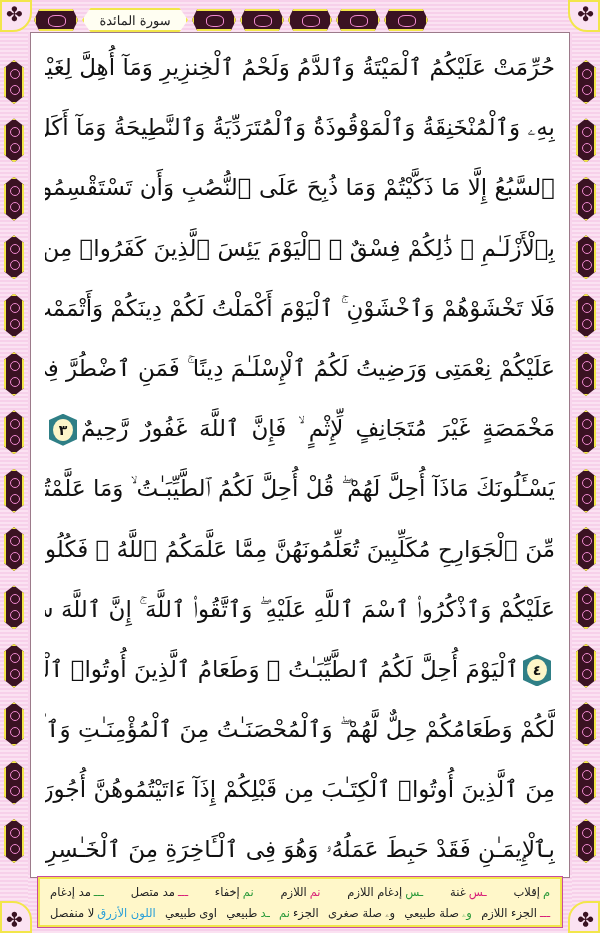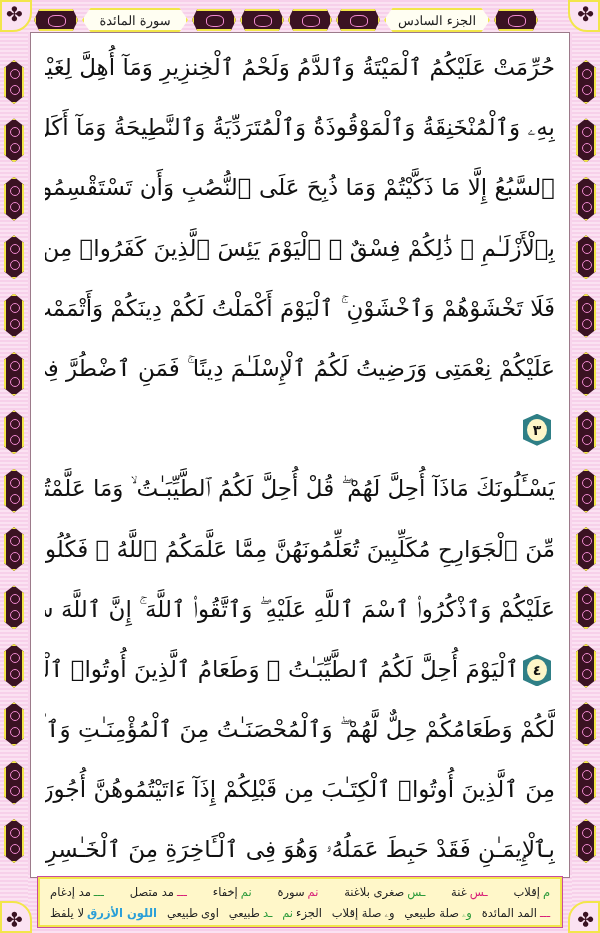--- a/index.html
+++ b/index.html
@@ -116,32 +116,31 @@
   </div>
 
   <div class="header">
     <div class="hcart"></div>
     <div class="hlabel surah">سورة المائدة</div>
     <div class="hcart"></div>
     <div class="hcart"></div>
     <div class="hlabel page">١٠٧</div>
     <div class="hcart"></div>
     <div class="hcart"></div>
-    <div class="hlabel juz">الجزء السادس</div>
     <div class="hcart"></div>
   </div>
 
   <div class="page">
     <div class="line"><span>حُرِّمَتْ عَلَيْكُمُ ٱلْمَيْتَةُ وَٱلدَّمُ وَلَحْمُ ٱلْخِنزِيرِ وَمَآ أُهِلَّ لِغَيْرِ ٱللَّهِ</span></div>
     <div class="line"><span>بِهِۦ وَٱلْمُنْخَنِقَةُ وَٱلْمَوْقُوذَةُ وَٱلْمُتَرَدِّيَةُ وَٱلنَّطِيحَةُ وَمَآ أَكَلَ</span></div>
     <div class="line"><span>ٱلسَّبُعُ إِلَّا مَا ذَكَّيْتُمْ وَمَا ذُبِحَ عَلَى ٱلنُّصُبِ وَأَن تَسْتَقْسِمُوا۟</span></div>
     <div class="line"><span>بِٱلْأَزْلَـٰمِ ۚ ذَٰلِكُمْ فِسْقٌ ۗ ٱلْيَوْمَ يَئِسَ ٱلَّذِينَ كَفَرُوا۟ مِن دِينِكُمْ</span></div>
     <div class="line"><span>فَلَا تَخْشَوْهُمْ وَٱخْشَوْنِ ۚ ٱلْيَوْمَ أَكْمَلْتُ لَكُمْ دِينَكُمْ وَأَتْمَمْتُ</span></div>
     <div class="line"><span>عَلَيْكُمْ نِعْمَتِى وَرَضِيتُ لَكُمُ ٱلْإِسْلَـٰمَ دِينًا ۚ فَمَنِ ٱضْطُرَّ فِى</span></div>
-    <div class="line"><span class="ayah">
+    <div class="line"><span>مَخْمَصَةٍ غَيْرَ مُتَجَانِفٍ لِّإِثْمٍ ۙ فَإِنَّ ٱللَّهَ غَفُورٌ رَّحِيمٌ</span><span class="ayah">
           <span class="ayah-inner">٣</span>
         </span></div>
     <div class="line"><span>يَسْـَٔلُونَكَ مَاذَآ أُحِلَّ لَهُمْ ۖ قُلْ أُحِلَّ لَكُمُ ٱلطَّيِّبَـٰتُ ۙ وَمَا عَلَّمْتُم</span></div>
     <div class="line"><span>مِّنَ ٱلْجَوَارِحِ مُكَلِّبِينَ تُعَلِّمُونَهُنَّ مِمَّا عَلَّمَكُمُ ٱللَّهُ ۖ فَكُلُوا۟ مِمَّآ أَمْسَكْنَ</span></div>
     <div class="line"><span>عَلَيْكُمْ وَٱذْكُرُوا۟ ٱسْمَ ٱللَّهِ عَلَيْهِ ۖ وَٱتَّقُوا۟ ٱللَّهَ ۚ إِنَّ ٱللَّهَ سَرِيعُ ٱلْحِسَابِ</span></div>
     <div class="line"><span class="ayah">
           <span class="ayah-inner">٤</span>
         </span><span>ٱلْيَوْمَ أُحِلَّ لَكُمُ ٱلطَّيِّبَـٰتُ ۖ وَطَعَامُ ٱلَّذِينَ أُوتُوا۟ ٱلْكِتَـٰبَ حِلٌّ</span></div>
     <div class="line"><span>لَّكُمْ وَطَعَامُكُمْ حِلٌّ لَّهُمْ ۖ وَٱلْمُحْصَنَـٰتُ مِنَ ٱلْمُؤْمِنَـٰتِ وَٱلْمُحْصَنَـٰتُ</span></div>
     <div class="line"><span>مِنَ ٱلَّذِينَ أُوتُوا۟ ٱلْكِتَـٰبَ مِن قَبْلِكُمْ إِذَآ ءَاتَيْتُمُوهُنَّ أُجُورَهُنَّ</span></div>
@@ -153,63 +152,63 @@
       <span class="lg">
           <span class="sw" style="color:#2b9a3a">م</span>
           <span>إقلاب</span>
         </span>
       <span class="lg">
           <span class="sw" style="color:#d81f78">ـس</span>
           <span>غنة</span>
         </span>
       <span class="lg">
           <span class="sw" style="color:#2b9a3a">ـس</span>
-          <span>صغرى بلاغنة</span>
+          <span>إدغام اللازم</span>
         </span>
       <span class="lg">
           <span class="sw" style="color:#d81f78">نم</span>
-          <span>سورة</span>
+          <span>اللازم</span>
         </span>
       <span class="lg">
           <span class="sw" style="color:#2b9a3a">نم</span>
           <span>إخفاء</span>
         </span>
       <span class="lg">
           <span class="sw" style="color:#d81f78">ـــ</span>
           <span>مد متصل</span>
         </span>
       <span class="lg">
           <span class="sw" style="color:#2b9a3a">ـــ</span>
           <span>مد إدغام</span>
         </span>
     </div>
     <div class="legend-row">
       <span class="lg">
           <span class="sw" style="color:#d81f78">ـــ</span>
-          <span>المد المائدة</span>
+          <span>الجزء اللازم</span>
         </span>
       <span class="lg">
           <span class="sw" style="color:#2b9a3a">وۦ</span>
           <span>صلة طبيعي</span>
         </span>
       <span class="lg">
           <span class="sw" style="color:#222222">وۦ</span>
-          <span>صلة إقلاب</span>
+          <span>صلة صغرى</span>
         </span>
       <span class="lg">
           <span>الجزء</span>
           <span class="sw" style="color:#2b9a3a">نم</span>
         </span>
       <span class="lg">
           <span class="sw" style="color:#2b9a3a">ـد</span>
           <span>طبيعي</span>
         </span>
       <span class="lg">
           <span class="sw" style="color:#222222">اوى</span>
           <span>طبيعي</span>
         </span>
       <span class="lg">
-          <span class="sw" style="color:#2a9fd8;font-weight:bold">اللون الأزرق</span>
-          <span>لا يلفظ</span>
+          <span class="sw" style="color:#2a9fd8;font-weight:normal">اللون الأزرق</span>
+          <span>لا منفصل</span>
         </span>
     </div>
   </div>
 </div>
 
 </body></html>

